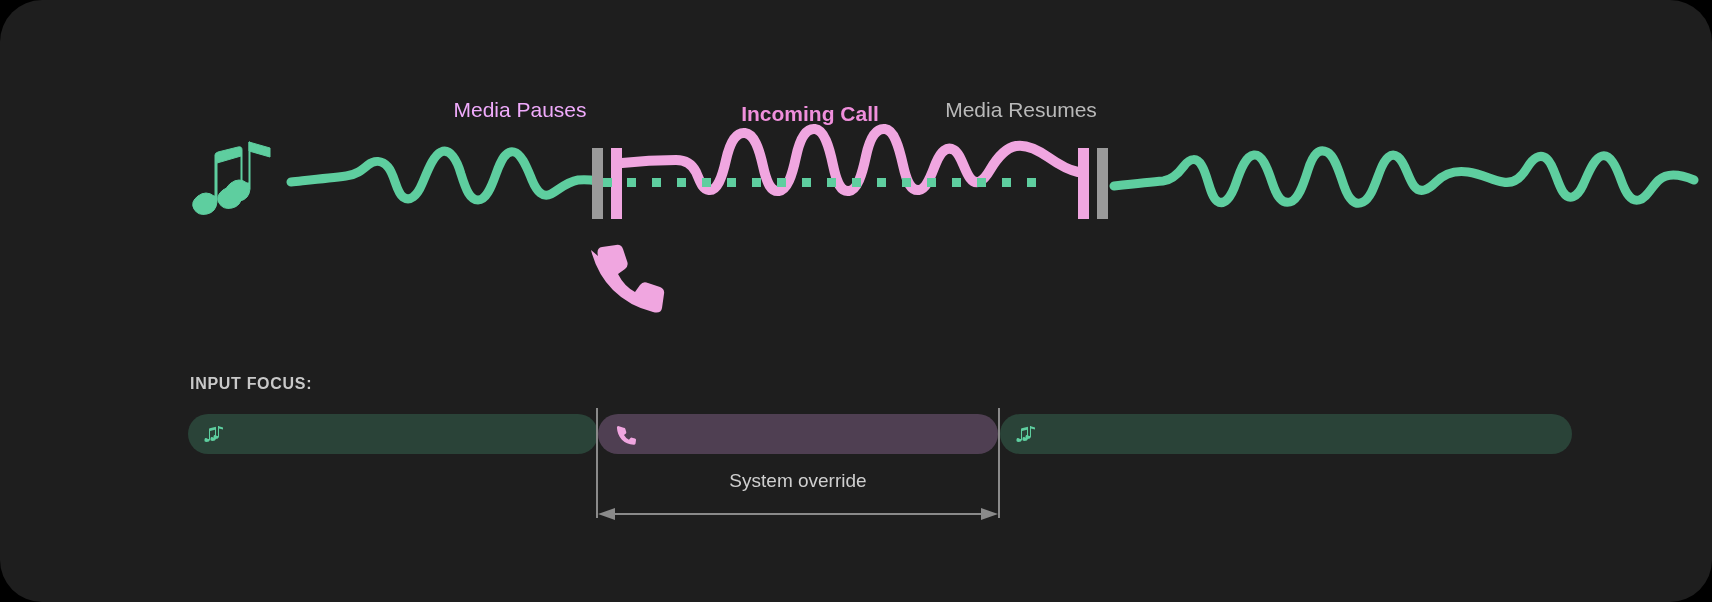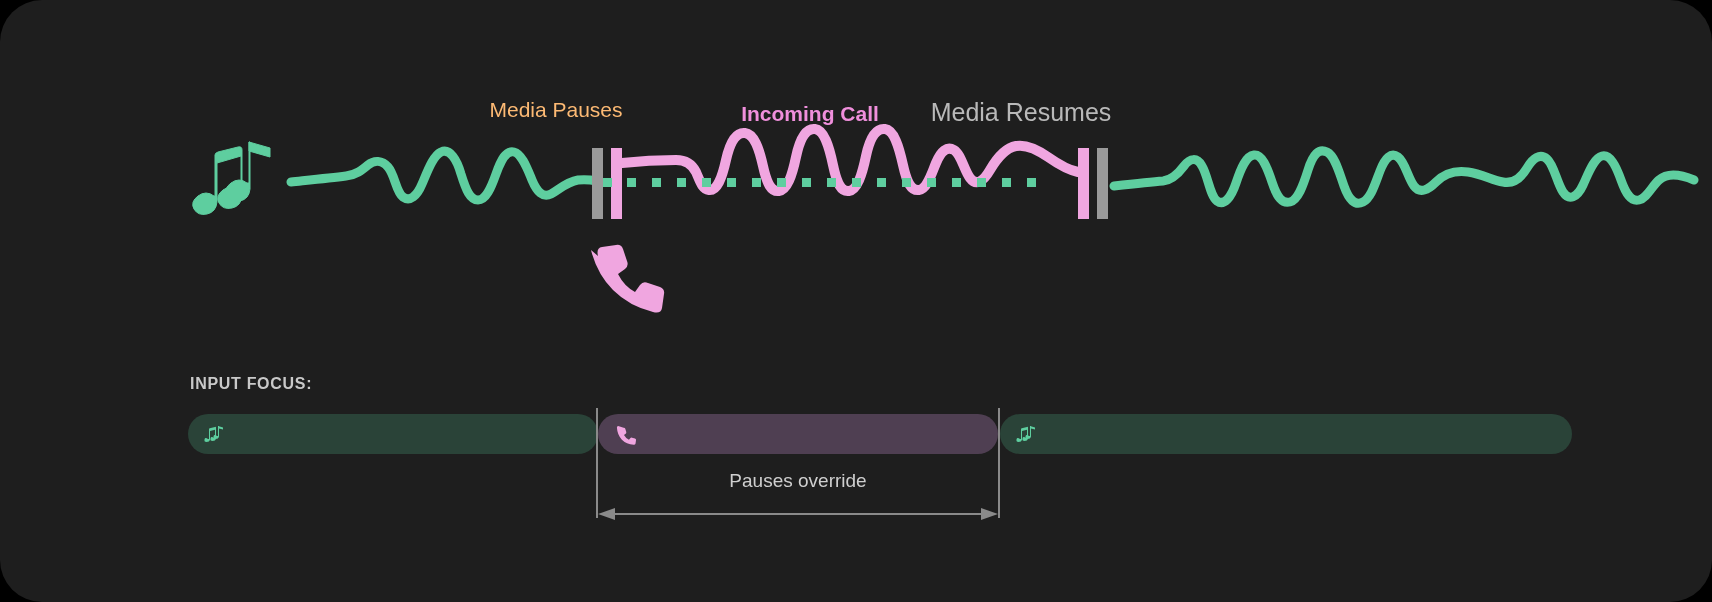--- a/index.html
+++ b/index.html
@@ -12,25 +12,25 @@
 
   
   #timeline{position:absolute;left:0;top:0;width:1712px;height:330px;}
   #timeline svg{position:absolute;left:0;top:0;}
 
   .lbl{
     position:absolute;white-space:nowrap;
     font-family:"Liberation Sans",sans-serif;
   }
   #lbl-pause{
-    left:556px;top:98px;font-size:21px;color:#fdba74;
+    left:520px;top:98px;font-size:21px;color:#f0abfc;
     transform:translateX(-50%);
   }
   #lbl-resume{
-    left:1021px;top:98px;font-size:25px;color:#b9b9b9;
+    left:1021px;top:98px;font-size:21px;color:#b9b9b9;
     transform:translateX(-50%);
   }
   #lbl-call{
     left:810px;top:74px;font-size:21px;color:#f08fdc;font-weight:bold;
     transform:translateX(-50%);
     margin-top:28px;
   }
 
   
   #focus-wrap{position:absolute;left:0;top:330px;width:1712px;height:272px;}
@@ -209,16 +209,16 @@
     </div>
 
     <svg id="override-svg" viewBox="0 0 1712 272">
       <line x1="597" y1="78" x2="597" y2="188" stroke="#8a8a8a" stroke-width="2"></line>
       <line x1="999" y1="78" x2="999" y2="188" stroke="#8a8a8a" stroke-width="2"></line>
       <line x1="604" y1="184" x2="992" y2="184" stroke="#8a8a8a" stroke-width="2"></line>
       <path d="M598 184 L615 178 L615 190 Z" fill="#8a8a8a"></path>
       <path d="M998 184 L981 178 L981 190 Z" fill="#8a8a8a"></path>
     </svg>
 
-    <div id="override-label">Pauses override</div>
+    <div id="override-label">System override</div>
   </div>
 
 </div>
 
 </body></html>

